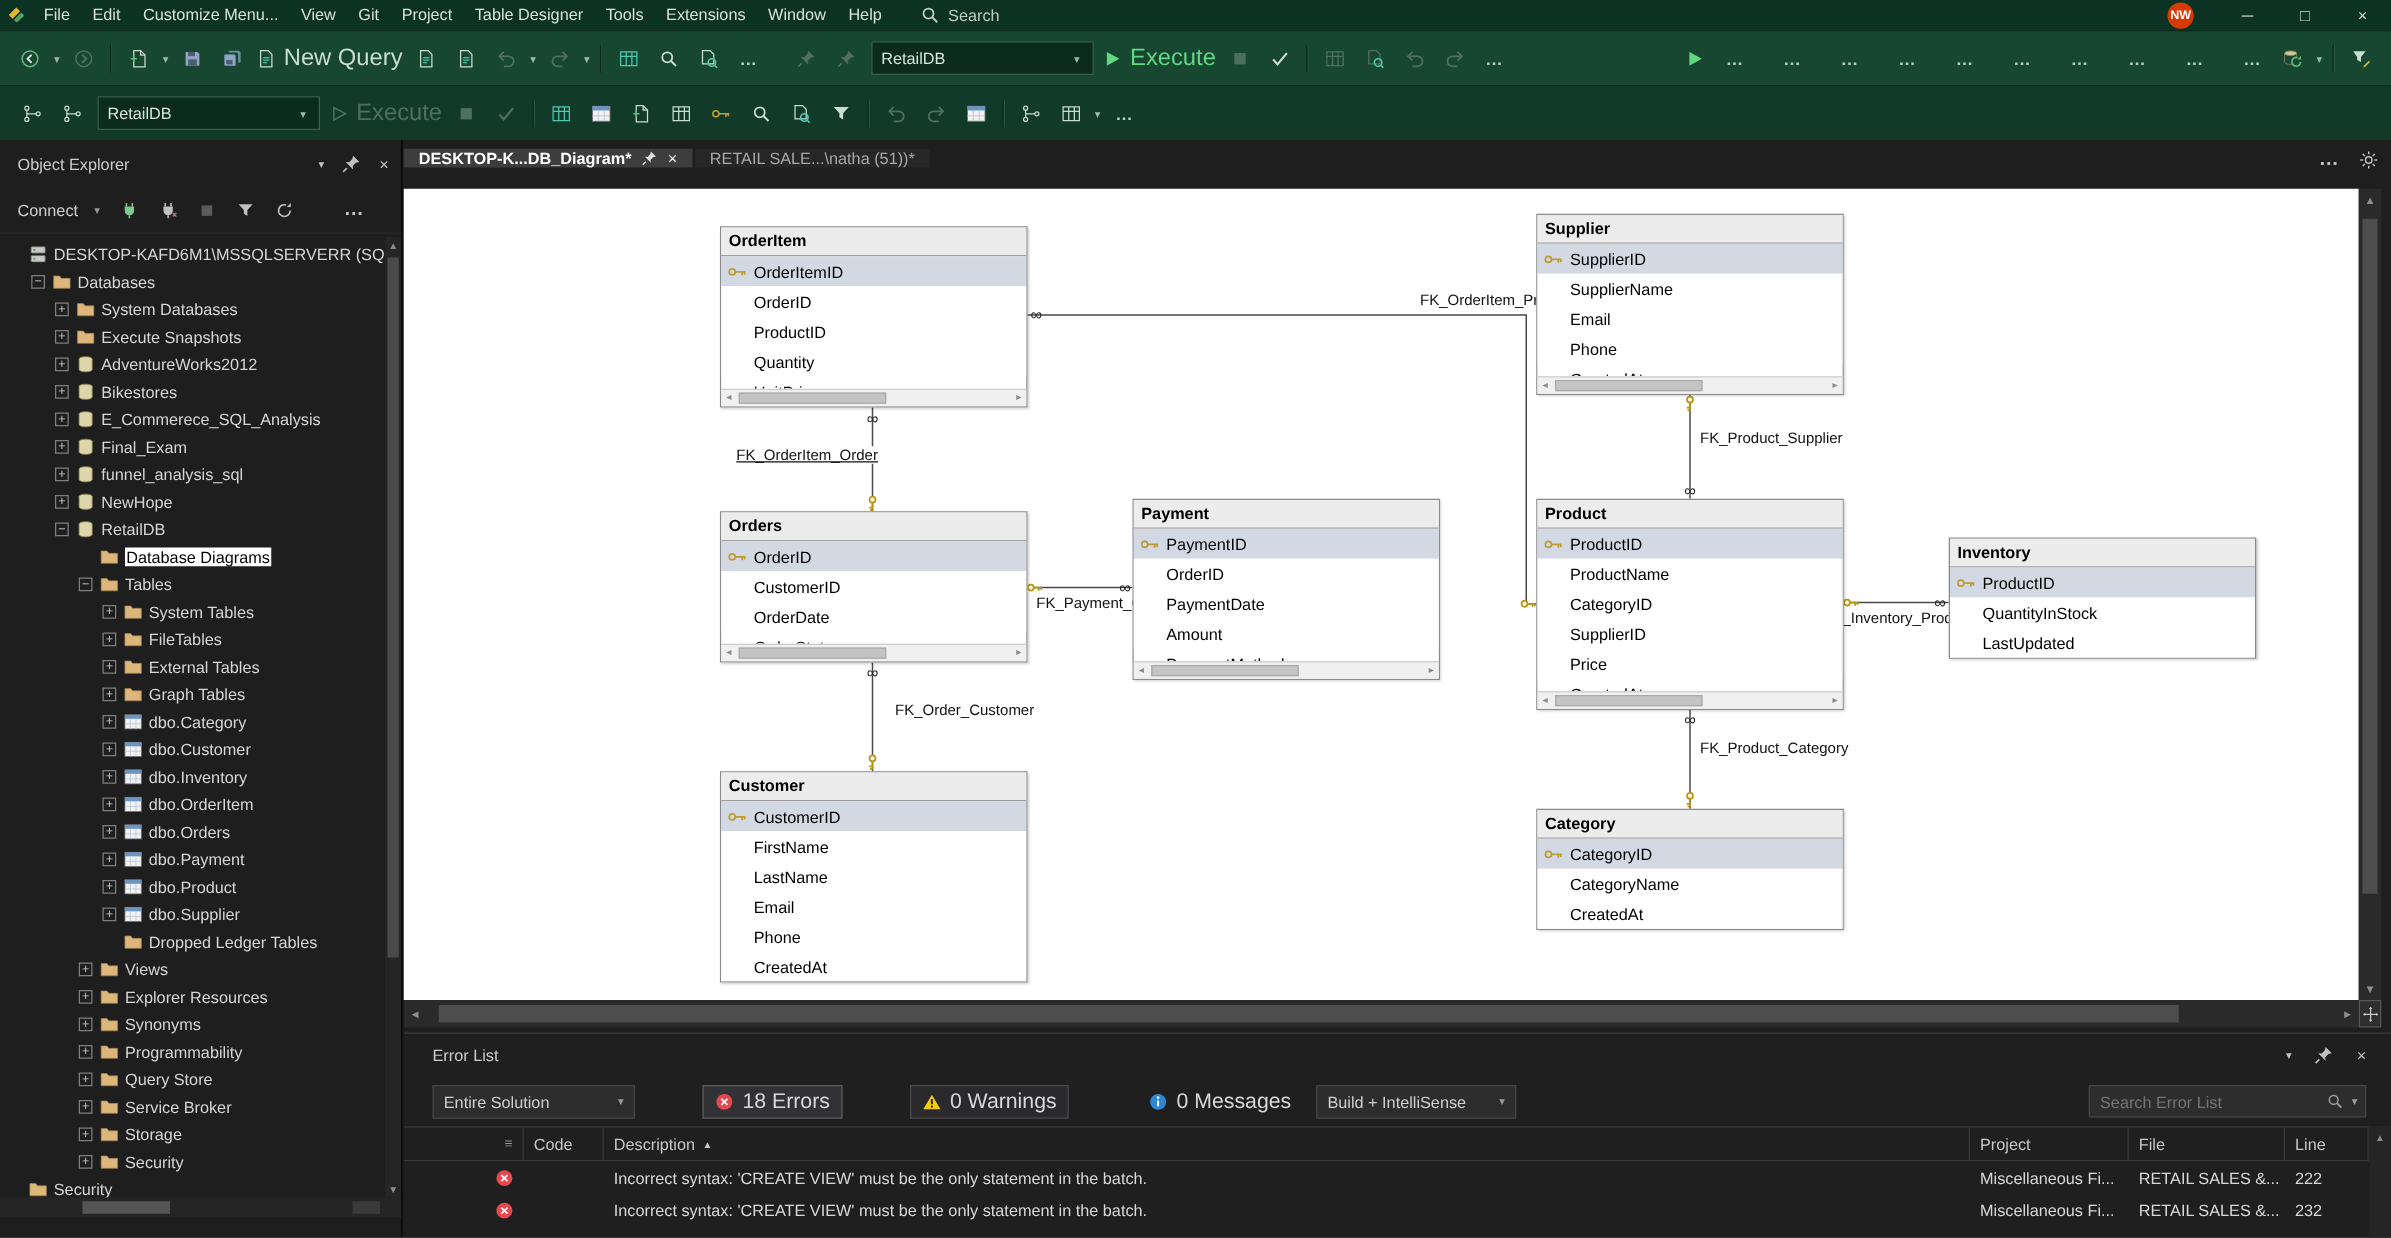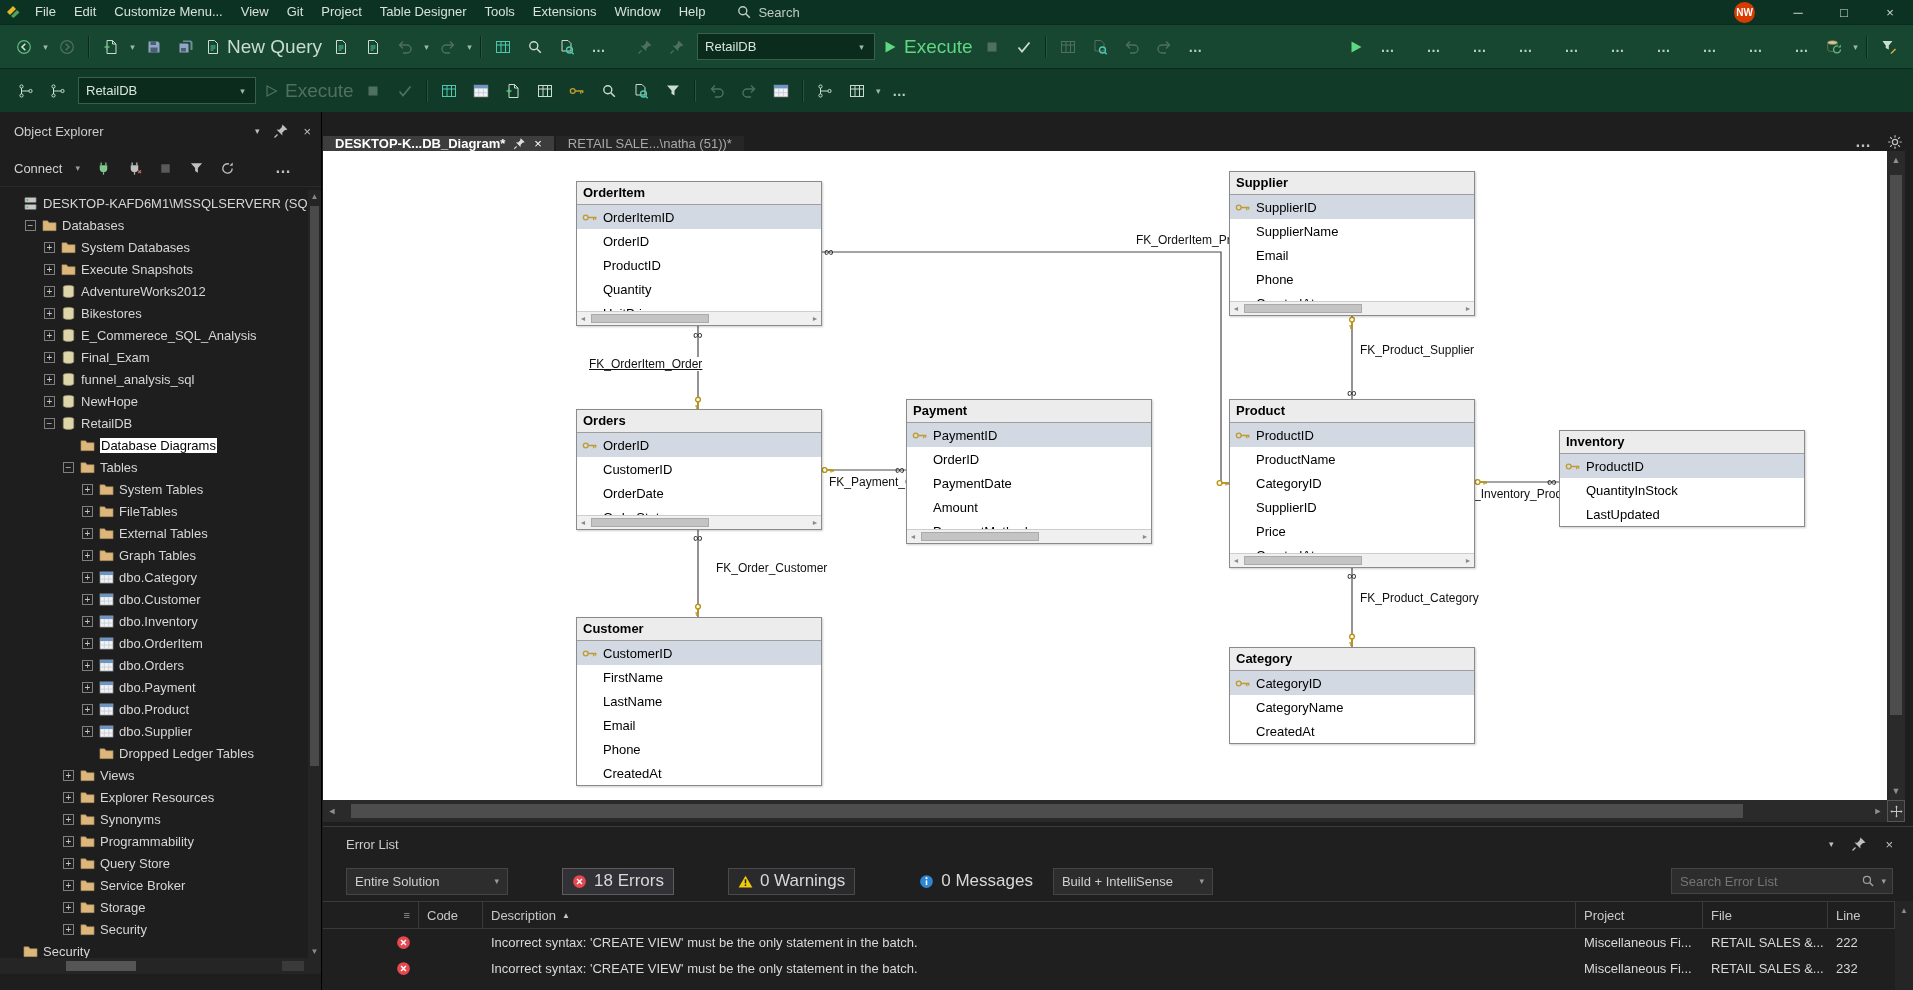--- a/index.html
+++ b/index.html
@@ -56,21 +56,21 @@
   .tsel-label{background:#ffffff;color:#000;padding:0 1px;}
   #oe-vscroll{position:absolute;top:78px;bottom:32px;right:0;width:13px;background:#252526;}
   #oe-vscroll .arr{position:absolute;left:0;width:13px;height:13px;color:#8a8a8a;font-size:8px;
     display:flex;align-items:center;justify-content:center;}
   #oe-vthumb{position:absolute;left:2px;width:9px;top:16px;height:560px;background:#4a4a4a;}
   #oe-hscroll{position:absolute;left:0;bottom:16px;width:322px;height:16px;background:#252526;}
   #oe-hthumb{position:absolute;left:66px;top:3px;width:70px;height:10px;background:#555;}
   #oe-hcorner{position:absolute;right:18px;top:3px;width:22px;height:10px;background:#3a3a3a;}
 
   
-  #tabstrip{position:absolute;left:323px;top:119px;width:1590px;height:32px;display:flex;align-items:flex-end;}
+  #tabstrip{position:absolute;left:323px;top:119px;width:1590px;height:32px;display:flex;align-items:flex-start;}
   .tab{display:flex;align-items:center;gap:8px;padding:0 12px;font-size:13px;}
   .tab.active{background:#3d3d3d;color:#fff;font-weight:bold;}
   .tab.inactive{background:#262626;color:#a8a8a8;margin-left:2px;}
   .tab .ic{color:#d0d0d0;}
   .tab .ic svg{width:13px;height:13px;}
   #tab-right{margin-left:auto;display:flex;align-items:center;gap:16px;padding-right:10px;color:#c0c0c0;}
 
   
   #canvas{position:absolute;left:323px;top:151px;width:1564px;height:649px;background:#ffffff;overflow:hidden;}
   #rel-svg{position:absolute;left:0;top:0;width:1564px;height:649px;}

